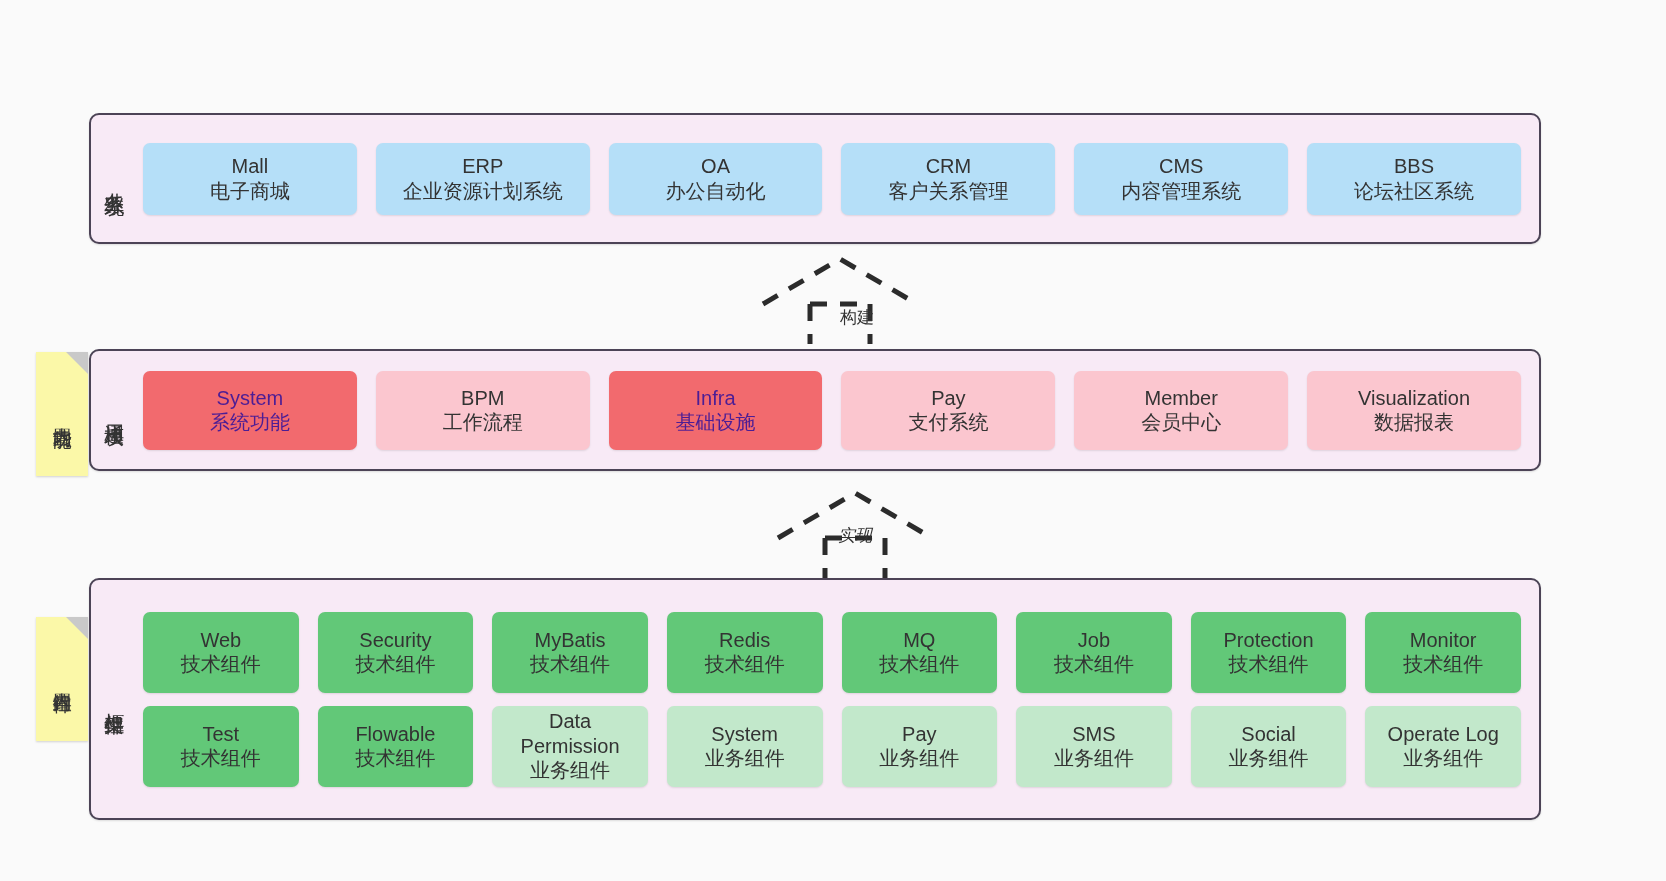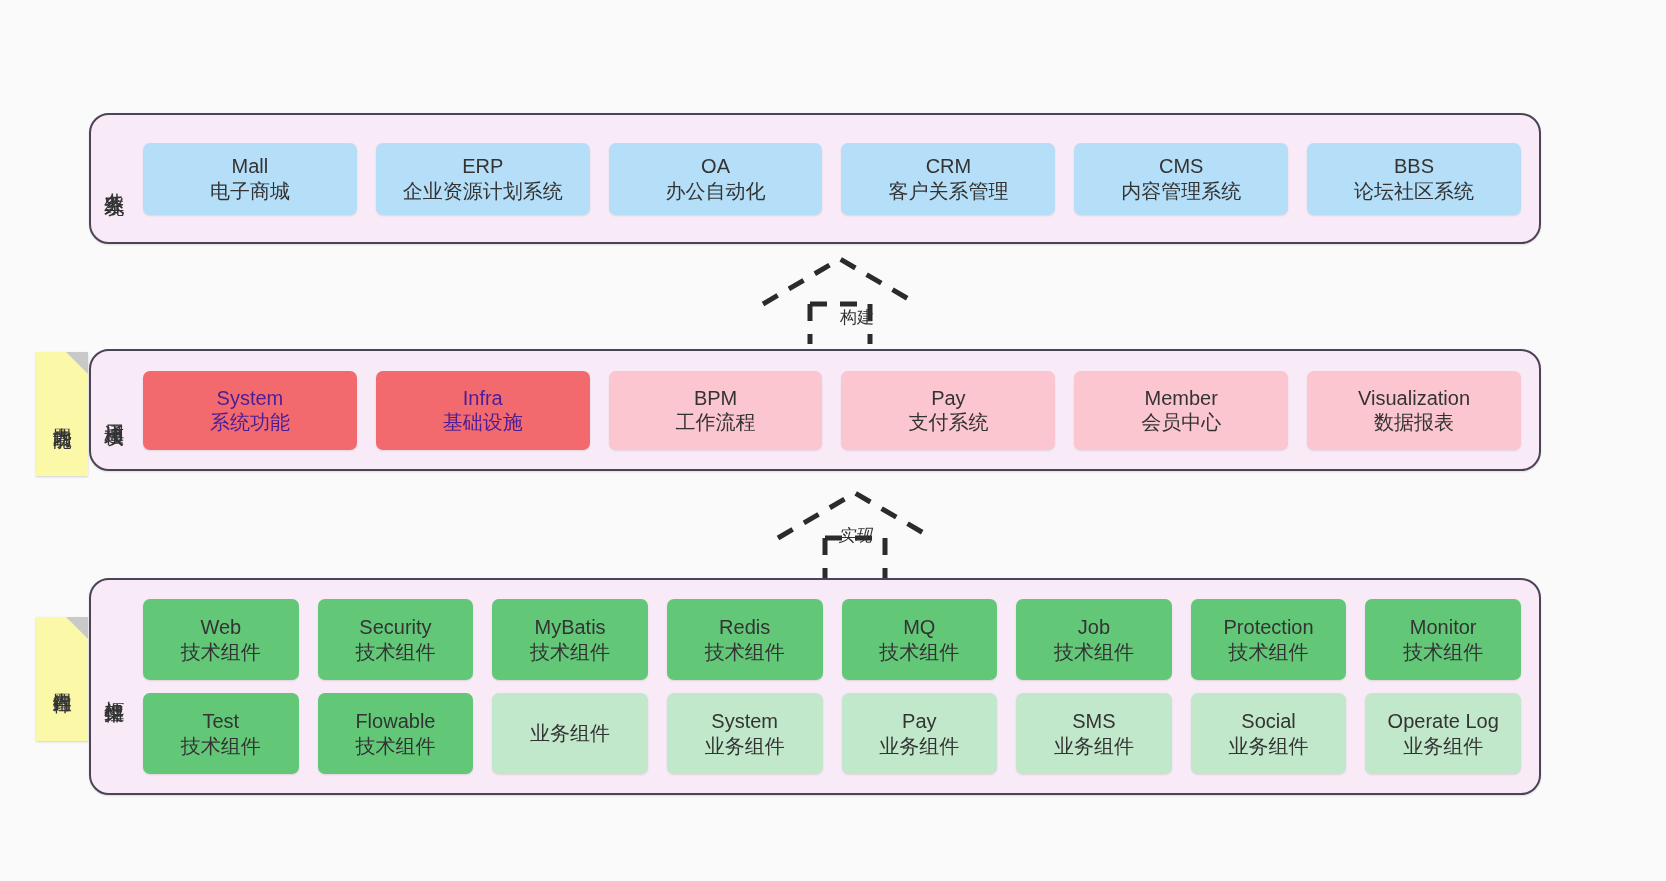--- a/index.html
+++ b/index.html
@@ -22,21 +22,21 @@
     width: 1666px;
     height: 881px;
     background: #fafafa;
   }
 
   
   .layer {
     position: absolute;
     background: #f8eaf6;
     border: 2px solid #4c4356;
-    border-radius: 20px;
+    border-radius: 10px;
     box-sizing: border-box;
     display: flex;
     flex-direction: row;
     align-items: stretch;
     box-shadow: 0 1px 2px rgba(0,0,0,0.12);
   }
 
   .layer-title {
     flex: 0 0 auto;
     width: 46px;
@@ -99,21 +99,21 @@
   #layer-business .card { height: 72px; }
 
   
   #layer-modules {
     left: 89px; top: 349px; width: 1452px; height: 122px;
   }
   #layer-modules .card { height: 79px; }
 
   
   #layer-framework {
-    left: 89px; top: 578px; width: 1452px; height: 217px;
+    left: 89px; top: 578px; width: 1452px; height: 242px;
   }
   #layer-framework .card { height: 81px; }
 
   
   .note {
     position: absolute;
     background: #fbf8a8;
     border: none;
     box-sizing: border-box;
     display: flex;
@@ -198,27 +198,27 @@
   </div>
 
   <div class="layer" id="layer-modules">
     <div class="layer-title">通用模块</div>
     <div class="layer-body">
       <div class="row">
         <div class="card c-red">
           <div class="t1">System</div>
           <div class="t2">系统功能</div>
         </div>
+        <div class="card c-pink">
+          <div class="t1">BPM</div>
+          <div class="t2">工作流程</div>
+        </div>
         <div class="card c-red">
           <div class="t1">Infra</div>
           <div class="t2">基础设施</div>
-        </div>
-        <div class="card c-pink">
-          <div class="t1">BPM</div>
-          <div class="t2">工作流程</div>
         </div>
         <div class="card c-pink">
           <div class="t1">Pay</div>
           <div class="t2">支付系统</div>
         </div>
         <div class="card c-pink">
           <div class="t1">Member</div>
           <div class="t2">会员中心</div>
         </div>
         <div class="card c-pink">
@@ -277,20 +277,21 @@
       <div class="row">
         <div class="card c-green">
           <div class="t1">Test</div>
           <div class="t2">技术组件</div>
         </div>
         <div class="card c-green">
           <div class="t1">Flowable</div>
           <div class="t2">技术组件</div>
         </div>
         <div class="card c-lightgreen">
+          <div class="t1">Data Permission</div>
           <div class="t2">业务组件</div>
         </div>
         <div class="card c-lightgreen">
           <div class="t1">System</div>
           <div class="t2">业务组件</div>
         </div>
         <div class="card c-lightgreen">
           <div class="t1">Pay</div>
           <div class="t2">业务组件</div>
         </div>

